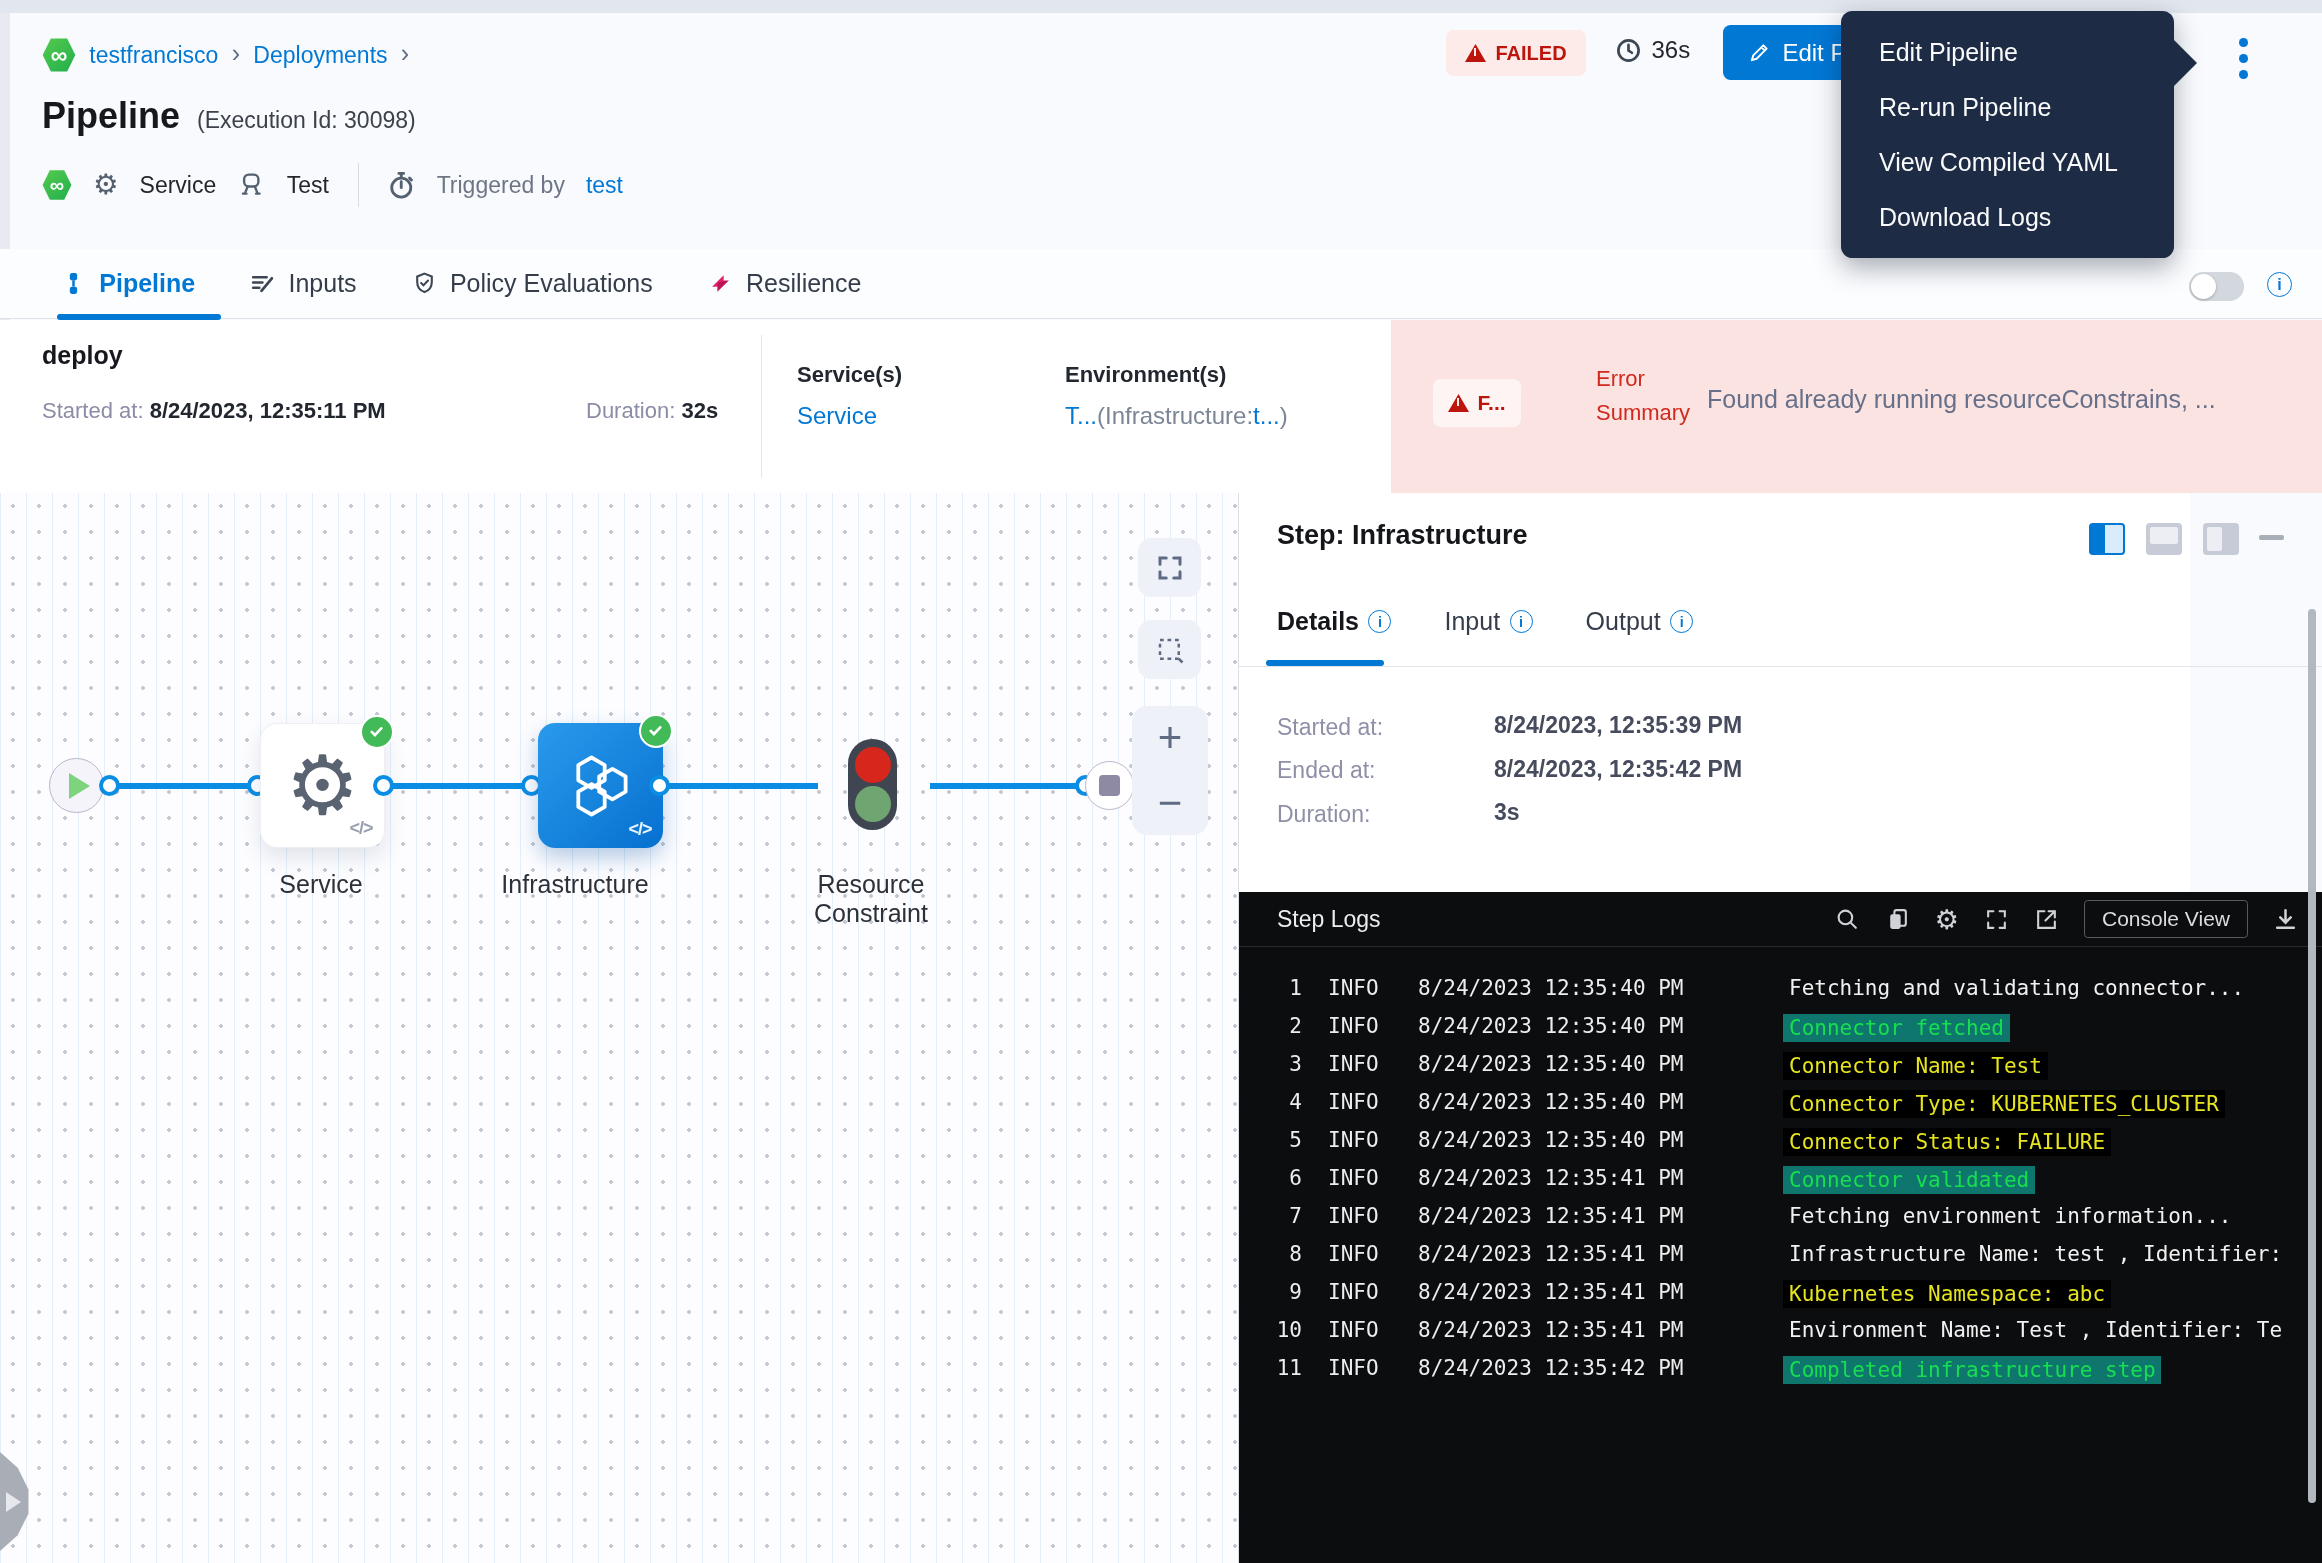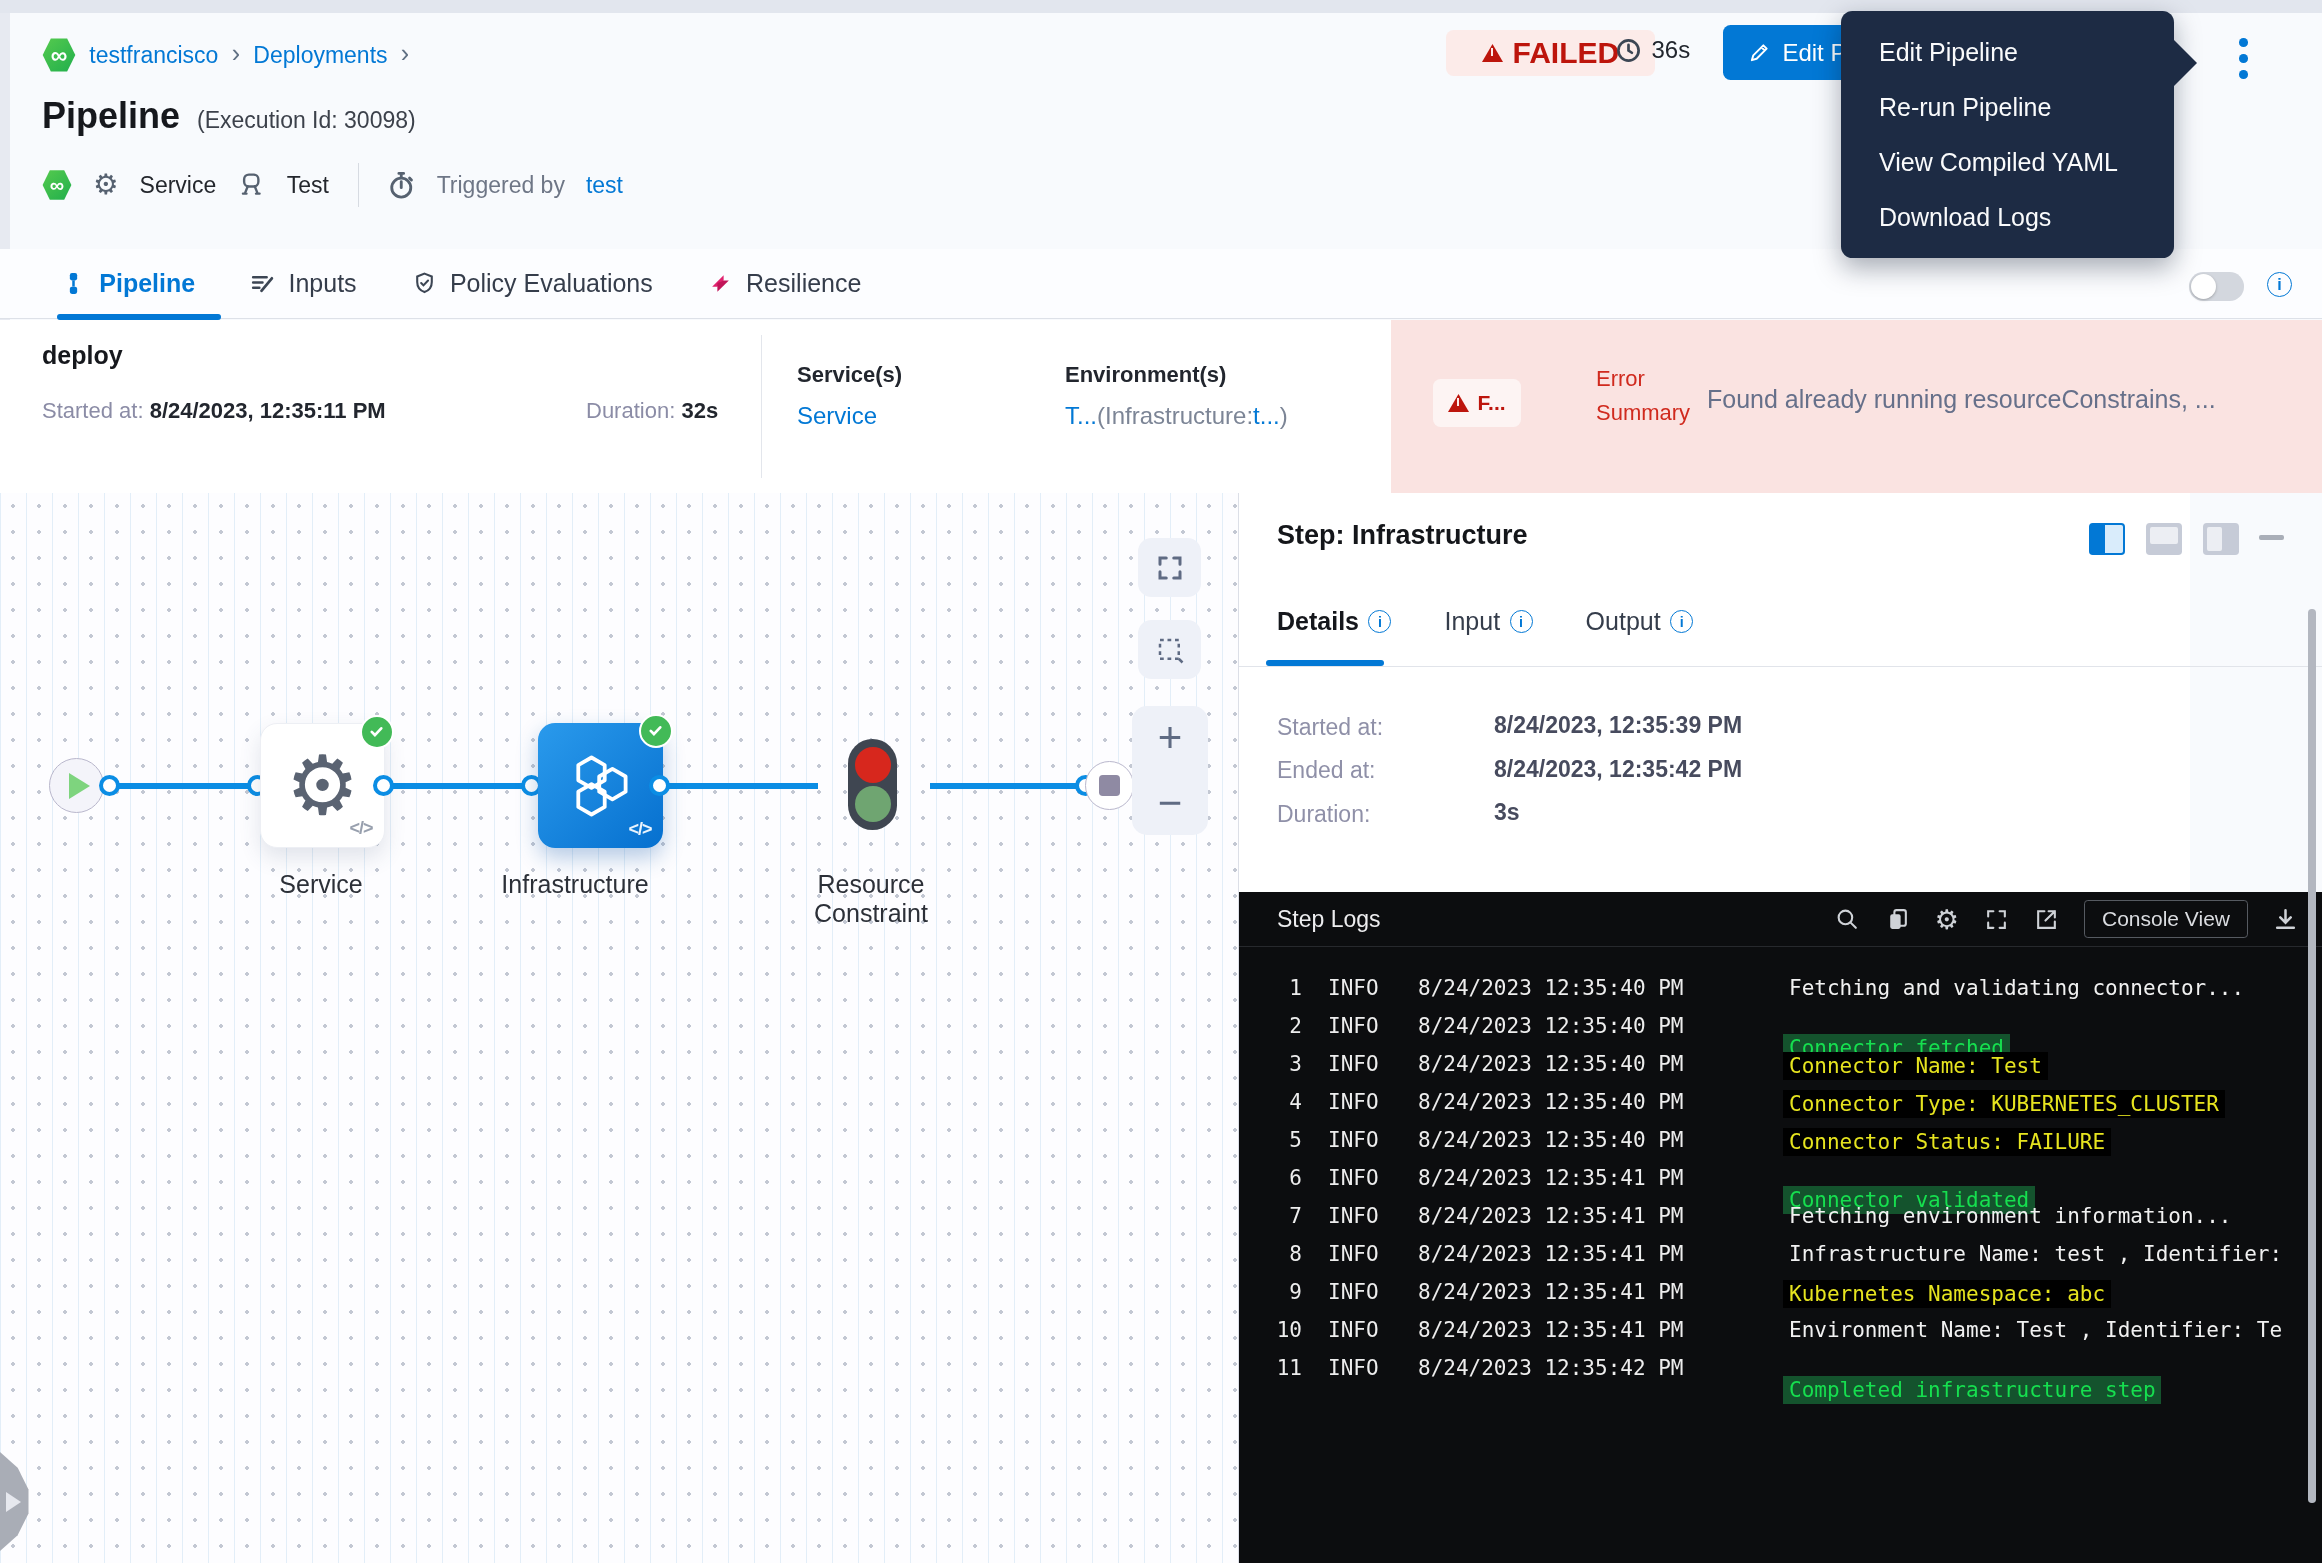--- a/index.html
+++ b/index.html
@@ -28,22 +28,22 @@
   .title-row{left:42px;top:95px;display:flex;align-items:baseline;gap:17px;}
   .page-title{font-size:36px;font-weight:bold;color:#16181d;}
   .exec-id{font-size:23px;color:#3c414b;}
   .meta-row{left:42px;top:164px;height:42px;display:flex;align-items:center;gap:21px;font-size:23px;color:#23262c;}
   .meta-ic{font-family:"DejaVu Sans",sans-serif;color:#566170;font-size:28.5px;line-height:1;}
   .meta-div{width:1px;height:44px;background:#d7dbe2;margin:0 7.6px;}
   .trig-label{color:#6e7686;}
   .trig-user{color:#0278d5;}
 
   
-  .failed-badge{left:1446px;top:30px;height:46px;padding:0 36px;display:flex;align-items:center;gap:9.5px;
-    background:#fcebe9;border-radius:7.6px;color:#bd150c;font-weight:bold;font-size:30px;text-align:center;}
+  .failed-badge{left:1446px;top:30px;height:46px;padding:0 19px;display:flex;align-items:center;gap:9.5px;
+    background:#fcebe9;border-radius:7.6px;color:#bd150c;font-weight:bold;font-size:20px;text-align:center;}
   .warn-tri{width:21px;height:18px;background:#bd150c;clip-path:polygon(50% 0,100% 100%,0 100%);position:relative;}
   .warn-tri i{position:absolute;left:8.6px;top:3.8px;width:2.9px;height:8.6px;background:#fcebe9;}
   .elapsed{left:1615px;top:36px;display:flex;align-items:center;gap:9.5px;font-size:24px;color:#22262e;}
   .edit-btn{left:1723px;top:25px;height:55px;padding:0 25px;display:flex;align-items:center;gap:11.4px;
     background:#0278d5;border:none;border-radius:7.6px;color:#fff;font-size:24px;z-index:5;}
   .kebab{left:2237px;top:38px;width:13.3px;display:flex;flex-direction:column;gap:7.6px;align-items:center;z-index:5;}
   .kebab span{width:8.6px;height:8.6px;border-radius:50%;background:#0278d5;}
 
   
   .menu{left:1841px;top:11.4px;width:333px;padding:13.3px 0;background:#1d2b44;border-radius:11.4px;z-index:50;
@@ -151,21 +151,21 @@
   .con-title{margin-left:38px;color:#ededef;font-size:23px;}
   .con-icons{position:absolute;right:25px;display:flex;align-items:center;gap:25px;color:#cfd2d7;}
   .con-icons svg{display:block;}
   .cv-view{height:38px;padding:0 17px;border:1px solid #565a61;border-radius:3.8px;color:#dadce0;font-size:21px;
     display:flex;align-items:center;background:transparent;}
   .log-row{position:absolute;left:0;width:1084px;height:32px;font-family:"DejaVu Sans Mono",monospace;font-size:21px;white-space:nowrap;}
   .log-num{position:absolute;left:0;width:63px;text-align:right;color:#ededed;}
   .log-level{position:absolute;left:89px;color:#ededed;}
   .log-time{position:absolute;left:179px;color:#ededed;}
   .log-msg{position:absolute;left:550px;color:#f1f1f1;}
-  .log-msg.green{color:#16df4f;background:#14532d;padding:1.9px 5.7px;margin-left:-5.7px;margin-top:20px;}
+  .log-msg.green{color:#16df4f;background:#0f766e;padding:1.9px 5.7px;margin-left:-5.7px;}
   .log-msg.yellow{color:#e6e41f;background:#000;padding:1.9px 5.7px;margin-left:-5.7px;}
 </style>
 </head>
 <body>
 
 <div id="app">
 
   <div class="abs top-strip"></div>
   <div class="abs left-strip"></div>
 

